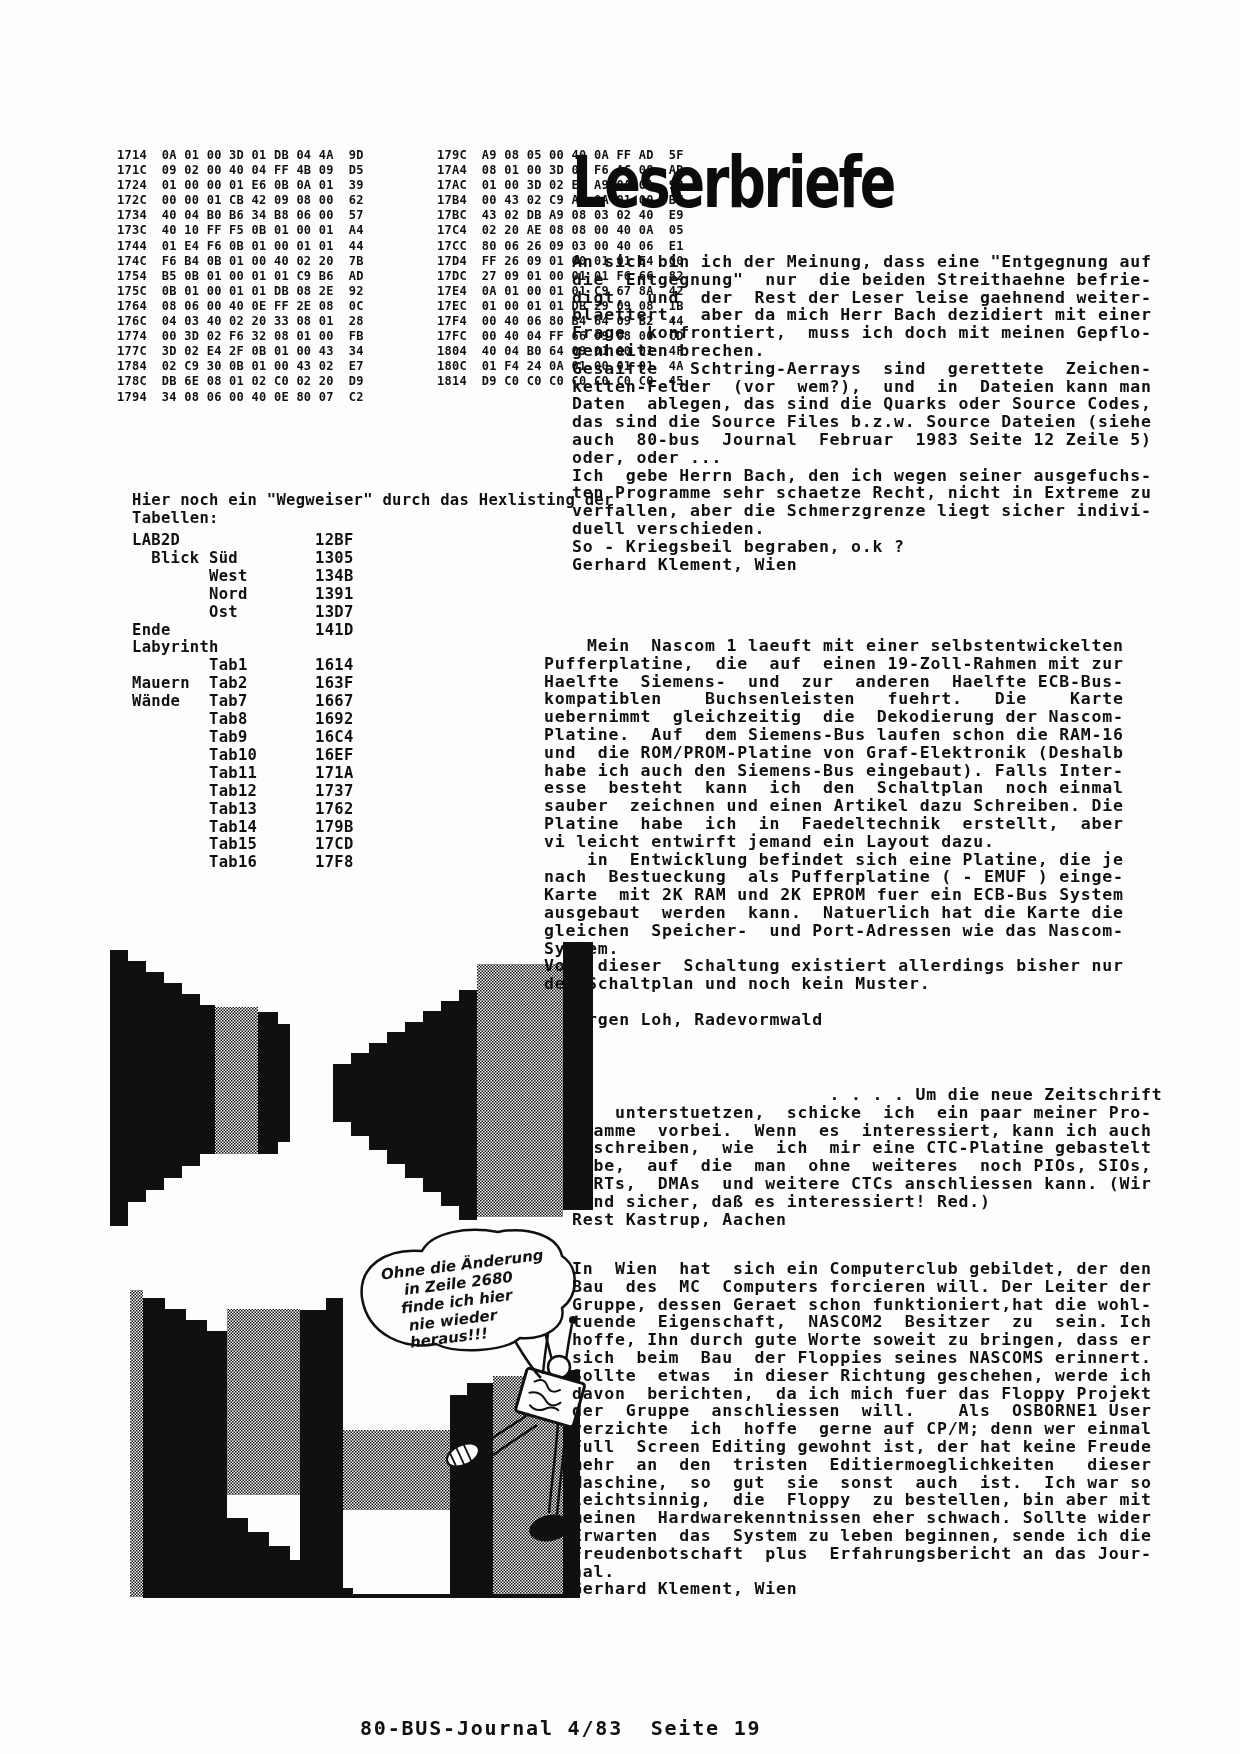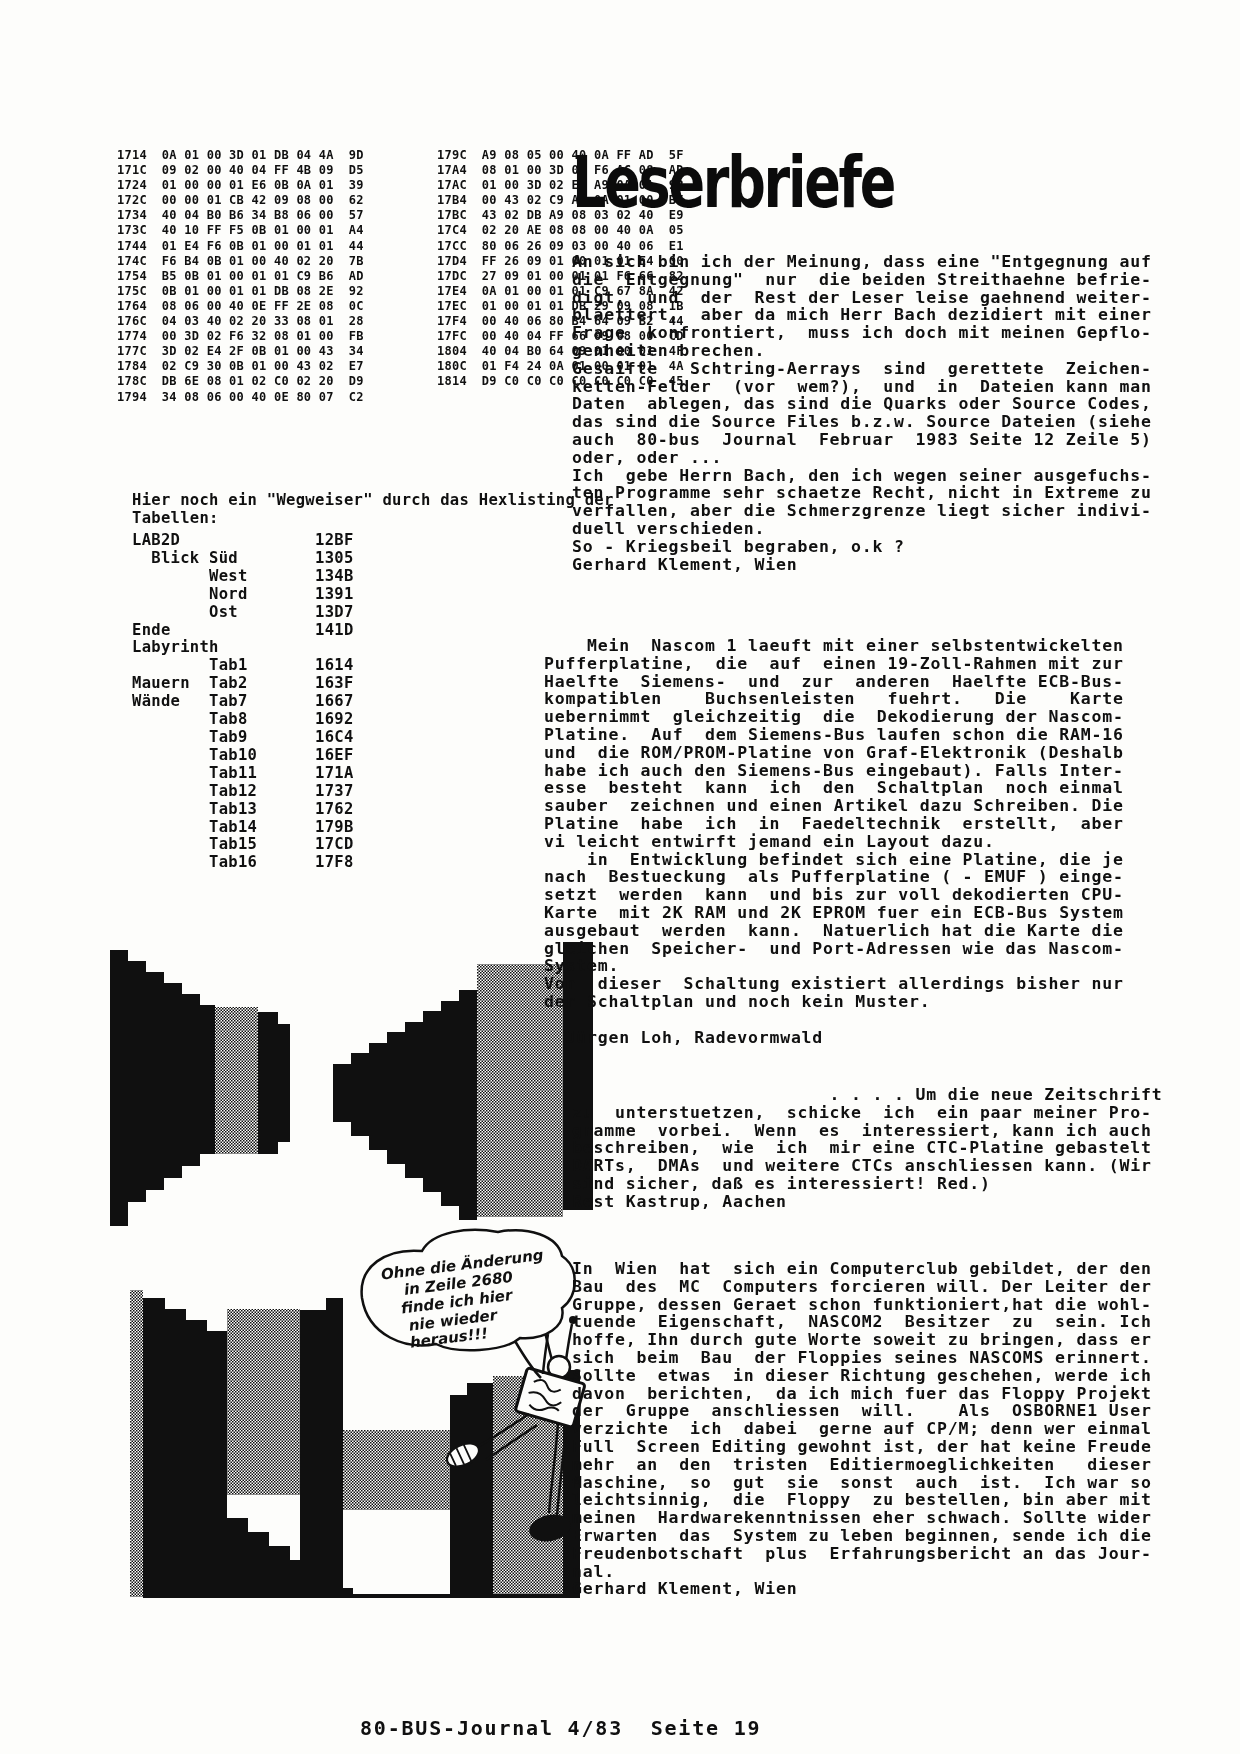--- a/index.html
+++ b/index.html
@@ -193,52 +193,52 @@
     <div class="mono-line">uebernimmt  gleichzeitig  die  Dekodierung der Nascom-</div>
     <div class="mono-line">Platine.  Auf  dem Siemens-Bus laufen schon die RAM-16</div>
     <div class="mono-line">und  die ROM/PROM-Platine von Graf-Elektronik (Deshalb</div>
     <div class="mono-line">habe ich auch den Siemens-Bus eingebaut). Falls Inter-</div>
     <div class="mono-line">esse  besteht  kann  ich  den  Schaltplan  noch einmal</div>
     <div class="mono-line">sauber  zeichnen und einen Artikel dazu Schreiben. Die</div>
     <div class="mono-line">Platine  habe  ich  in  Faedeltechnik  erstellt,  aber</div>
     <div class="mono-line">vi leicht entwirft jemand ein Layout dazu.</div>
     <div class="mono-line">    in  Entwicklung befindet sich eine Platine, die je</div>
     <div class="mono-line">nach  Bestueckung  als Pufferplatine ( - EMUF ) einge-</div>
-    <div class="mono-line">setzt  werden  kann  und bis zur voll dekodierten CPU-</div>
     <div class="mono-line">Karte  mit 2K RAM und 2K EPROM fuer ein ECB-Bus System</div>
     <div class="mono-line">ausgebaut  werden  kann.  Natuerlich hat die Karte die</div>
     <div class="mono-line">gleichen  Speicher-  und Port-Adressen wie das Nascom-</div>
     <div class="mono-line">System.</div>
     <div class="mono-line">Von  dieser  Schaltung existiert allerdings bisher nur</div>
     <div class="mono-line">der Schaltplan und noch kein Muster.</div>
     <div class="mono-line"> </div>
     <div class="mono-line">  Jürgen Loh, Radevormwald</div>
   </div>
 
 <div class="abs letter" style="left:572px;top:1086px;">
     <div class="mono-line">                        . . . . Um die neue Zeitschrift</div>
     <div class="mono-line">zu  unterstuetzen,  schicke  ich  ein paar meiner Pro-</div>
     <div class="mono-line">gramme  vorbei.  Wenn  es  interessiert, kann ich auch</div>
     <div class="mono-line">beschreiben,  wie  ich  mir eine CTC-Platine gebastelt</div>
+    <div class="mono-line">habe,  auf  die  man  ohne  weiteres  noch PIOs, SIOs,</div>
     <div class="mono-line">DARTs,  DMAs  und weitere CTCs anschliessen kann. (Wir</div>
     <div class="mono-line">sind sicher, daß es interessiert! Red.)</div>
     <div class="mono-line">Rest Kastrup, Aachen</div>
   </div>
 
 <div class="abs letter" style="left:572px;top:1260px;">
     <div class="mono-line">In  Wien  hat  sich ein Computerclub gebildet, der den</div>
     <div class="mono-line">Bau  des  MC  Computers forcieren will. Der Leiter der</div>
     <div class="mono-line">Gruppe, dessen Geraet schon funktioniert,hat die wohl-</div>
     <div class="mono-line">tuende  Eigenschaft,  NASCOM2  Besitzer  zu  sein. Ich</div>
     <div class="mono-line">hoffe, Ihn durch gute Worte soweit zu bringen, dass er</div>
     <div class="mono-line">sich  beim  Bau  der Floppies seines NASCOMS erinnert.</div>
     <div class="mono-line">Sollte  etwas  in dieser Richtung geschehen, werde ich</div>
     <div class="mono-line">davon  berichten,  da ich mich fuer das Floppy Projekt</div>
     <div class="mono-line">der  Gruppe  anschliessen  will.    Als  OSBORNE1 User</div>
-    <div class="mono-line">verzichte  ich  dabei  gerne auf CP/M; denn wer einmal</div>
+    <div class="mono-line">verzichte  ich  hoffe  gerne auf CP/M; denn wer einmal</div>
     <div class="mono-line">Full  Screen Editing gewohnt ist, der hat keine Freude</div>
     <div class="mono-line">mehr  an  den  tristen  Editiermoeglichkeiten   dieser</div>
     <div class="mono-line">Maschine,  so  gut  sie  sonst  auch  ist.  Ich war so</div>
     <div class="mono-line">leichtsinnig,  die  Floppy  zu bestellen, bin aber mit</div>
     <div class="mono-line">meinen  Hardwarekenntnissen eher schwach. Sollte wider</div>
     <div class="mono-line">Erwarten  das  System zu leben beginnen, sende ich die</div>
     <div class="mono-line">Freudenbotschaft  plus  Erfahrungsbericht an das Jour-</div>
     <div class="mono-line">nal.</div>
     <div class="mono-line">Gerhard Klement, Wien</div>
   </div>

